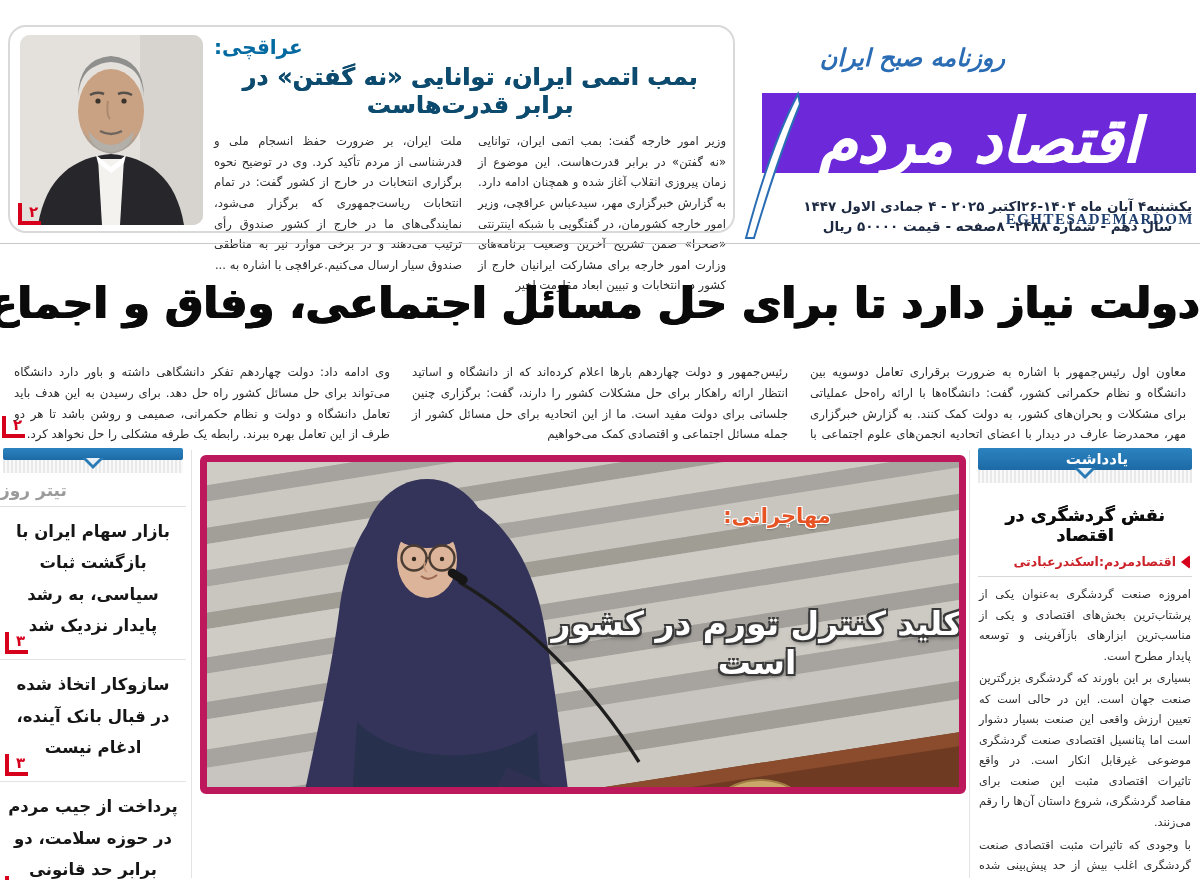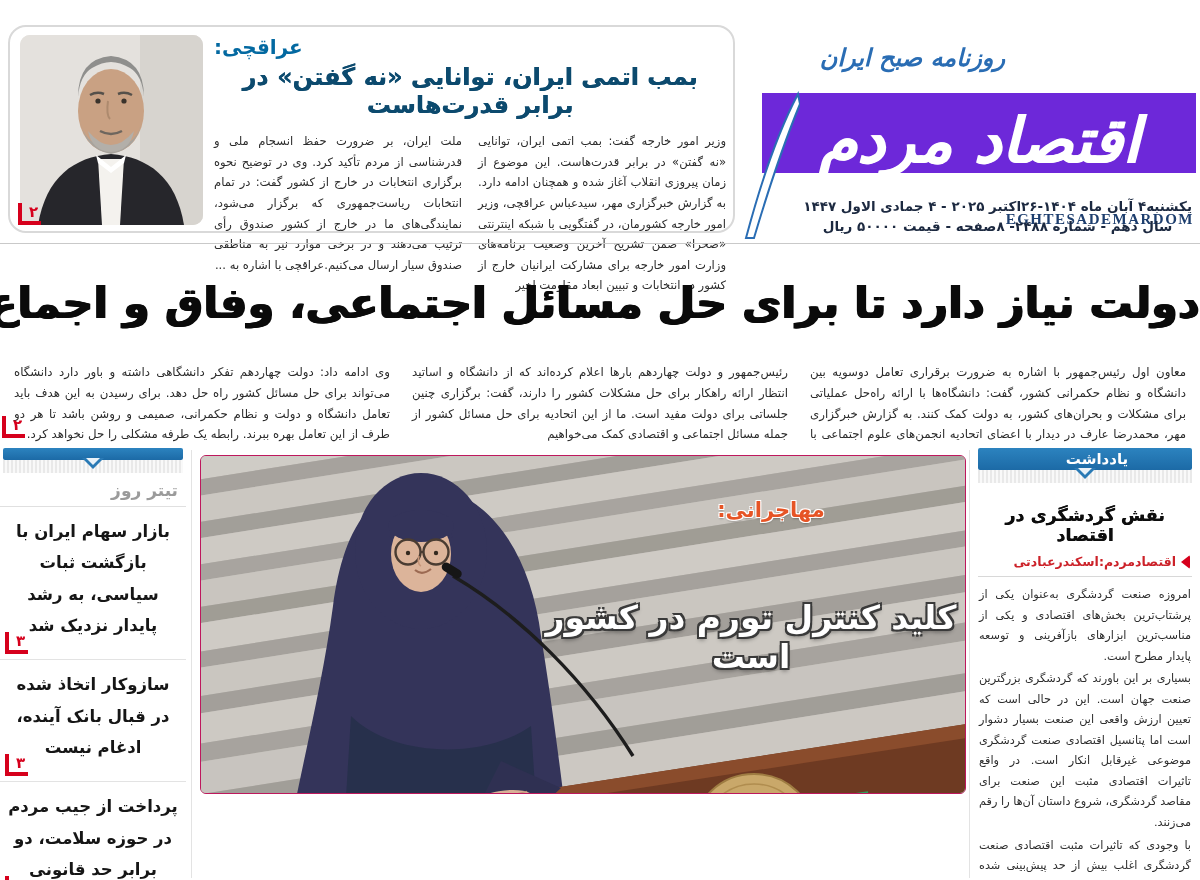--- a/index.html
+++ b/index.html
@@ -56,29 +56,29 @@
   
   .sidebar { position:absolute; left:0; top:448px; width:186px; }
   .bluebar { height:12px; background:linear-gradient(180deg,#2c83bf,#1c6aa6); border-radius:2px; margin:0 3px;padding-left:24px; }
   .hatch { height:13px; margin:0 3px; position:relative;
            background:repeating-linear-gradient(90deg,#e9e9e9 0 2px,#f9f9f9 2px 4px); }
   .chev { position:absolute; left:50%; top:-2px; transform:translateX(-50%);
           width:0; height:0; border-left:11px solid transparent; border-right:11px solid transparent;
           border-top:11px solid #2a7ab5; }
   .chev:after { content:""; position:absolute; left:-7px; top:-11px; width:0; height:0;
           border-left:7px solid transparent; border-right:7px solid transparent; border-top:7px solid #eaf2f8; }
-  .sb-title { text-align:right; color:#9b9b9b; font-size:17px; font-weight:bold; padding:7px 8px 6px;
+  .sb-title { text-align:left; color:#9b9b9b; font-size:17px; font-weight:bold; padding:7px 0 6px;
               border-bottom:1px solid #e0e0e0; direction:rtl; }
   .sb-item { position:relative; direction:rtl; text-align:center; font-size:16.5px; font-weight:bold;
              color:#161616; line-height:1.9; padding:9px 6px 18px; border-bottom:1px solid #e3e3e3; }
   .sb-item .pmark { left:5px; bottom:5px; }
 
   
   .photo { position:absolute; left:200px; top:455px; width:766px; height:339px; border-radius:6px;
-           overflow:hidden; background:#b6b2ac; border:1px solid #be185d; }
+           overflow:hidden; background:#b6b2ac; border:7px solid #be185d; }
   .ph-kicker { position:absolute; left:350px; top:42px; width:440px; text-align:center;
                font-size:21px; font-weight:bold; color:#e65425; direction:rtl;
                text-shadow:-1px -1px 0 #fff,1px -1px 0 #fff,-1px 1px 0 #fff,1px 1px 0 #fff,0 2px 2px rgba(0,0,0,.25); }
   .ph-line { position:absolute; left:320px; width:460px; text-align:center; direction:rtl;
              font-size:33px; font-weight:bold; color:#ffffff;
              text-shadow:-2px -2px 0 #3a3a3a,2px -2px 0 #3a3a3a,-2px 2px 0 #3a3a3a,2px 2px 0 #3a3a3a,0 3px 4px rgba(0,0,0,.4); }
   .ph-line.l1 { top:86px; }
   .ph-line.l2 { top:142px; }
   .watermark { position:absolute; left:360px; top:368px; width:102px; height:46px; background:#c2231f;
                border-radius:2px; color:#fff; direction:rtl; text-align:center; font-weight:bold;

